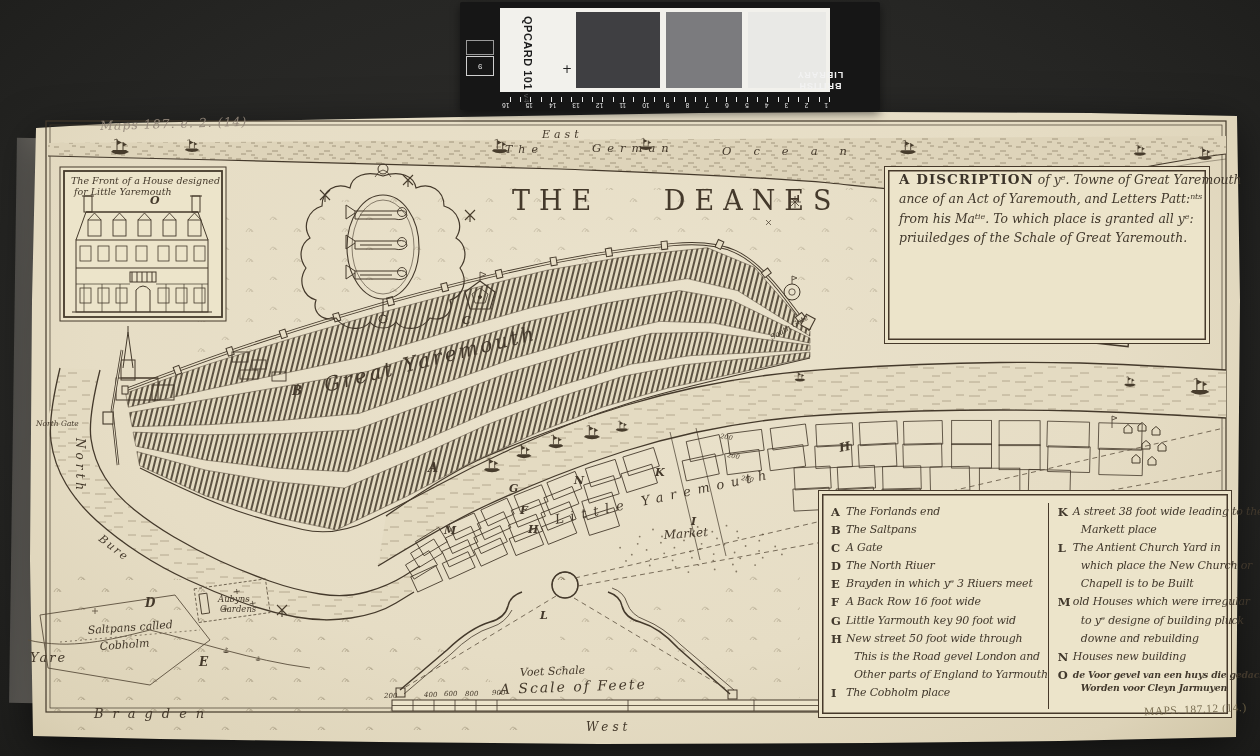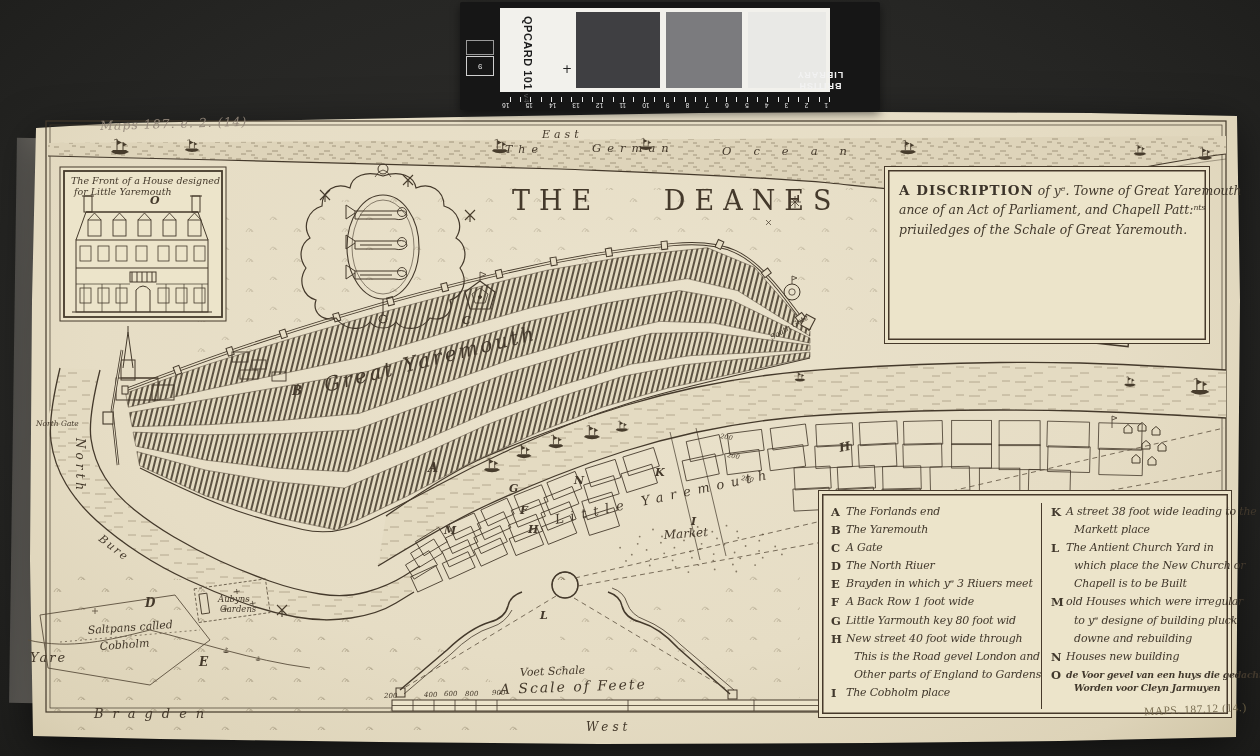--- a/index.html
+++ b/index.html
@@ -19,21 +19,21 @@
   svg text{fill:#44392b;}
   .t-it{font-family:"DejaVu Serif",serif;font-style:italic;}
   .t-caps{font-family:"DejaVu Serif",serif;}
   .ltr{font-family:"DejaVu Serif",serif;font-style:italic;font-weight:bold;}
   .pencil{position:absolute;left:100px;top:116px;transform:rotate(-1.6deg);
     color:#93877a;font:italic 12.5px "DejaVu Serif",serif;letter-spacing:1px;opacity:.9;}
   .stamp{position:absolute;left:1144px;top:703px;transform:rotate(-2.4deg);
     color:#6f6347;font:11.5px "Liberation Serif",serif;letter-spacing:.5px;opacity:.9;}
   .mapbox{position:absolute;background:#ece4ca;border:1.6px solid #46392a;
     box-shadow:inset 0 0 0 3px #ece4ca, inset 0 0 0 4.5px #46392a;}
-  #descbox{left:884px;top:166px;width:326px;height:178px;padding:14px 13px 0 14px;box-sizing:border-box;}
+  #descbox{left:884px;top:166px;width:326px;height:178px;padding:3px 13px 0 14px;box-sizing:border-box;}
   .desc-line{font:italic 12.4px "DejaVu Serif",serif;color:#41382c;line-height:19.4px;white-space:nowrap;}
   .desc-lead{font-style:normal;font-weight:bold;font-size:13.5px;letter-spacing:1px;color:#3c342a;}
   #legendbox{left:818px;top:490px;width:414px;height:228px;box-sizing:border-box;padding:12px 8px 8px 12px;display:flex;}
   #lg-left{flex:0 0 193px;}
   #lg-right{flex:1;border-left:1px solid #46392a;padding-left:9px;}
   .lg-row{display:flex;font:italic 11px "DejaVu Serif",serif;color:#41382c;line-height:18.1px;letter-spacing:-.2px;white-space:nowrap;}
   .lg-key{width:15px;flex:0 0 15px;font-style:normal;font-weight:bold;font-size:11.5px;}
   .lg-body{flex:1;}
   .lg-cont{padding-left:8px;}
   .lg-o .lg-body{font-size:9.3px;font-weight:bold;line-height:13.5px;padding-top:2px;}
@@ -488,36 +488,37 @@
   <text transform="translate(500,694) rotate(-2)" font-size="14" letter-spacing="2" class="t-it">A Scale of Feete</text>
   <text x="384" y="698" font-size="7" class="t-it">200</text>
   <text x="424" y="697" font-size="7" class="t-it">400</text>
   <text x="444" y="696" font-size="7" class="t-it">600</text>
   <text x="465" y="696" font-size="7" class="t-it">800</text>
   <text x="492" y="695" font-size="7" class="t-it">900</text>
 </svg>
 
 <div class="mapbox" id="descbox">
   <div class="desc-line"><span class="desc-lead">A DISCRIPTION</span> <span>of yᵉ. Towne of Great Yaremouth</span></div>
-  <div class="desc-line">ance of an Act of Parliament, and Chapell Patt:ⁿᵗˢ</div>
+  <div class="desc-line">ance of an Act of Yaremouth, and Letters Patt:ⁿᵗˢ</div>
+  <div class="desc-line">from his Maᵗⁱᵉ. To which place is granted all yᵉ:</div>
   <div class="desc-line">priuiledges of the Schale of Great Yaremouth.</div>
 </div>
 
 <div class="mapbox" id="legendbox">
   <div id="lg-left">
       <div class="lg-row">
         <span class="lg-key">A</span>
         <span class="lg-body">
           <div>The Forlands end</div>
         </span>
       </div>
       <div class="lg-row">
         <span class="lg-key">B</span>
         <span class="lg-body">
-          <div>The Yaremouth</div>
+          <div>The Saltpans</div>
         </span>
       </div>
       <div class="lg-row">
         <span class="lg-key">C</span>
         <span class="lg-body">
           <div>A Gate</div>
         </span>
       </div>
       <div class="lg-row">
         <span class="lg-key">D</span>
@@ -527,35 +528,35 @@
       </div>
       <div class="lg-row">
         <span class="lg-key">E</span>
         <span class="lg-body">
           <div>Brayden in which yᵉ 3 Riuers meet</div>
         </span>
       </div>
       <div class="lg-row">
         <span class="lg-key">F</span>
         <span class="lg-body">
-          <div>A Back Row 1 foot wide</div>
+          <div>A Back Row 16 foot wide</div>
         </span>
       </div>
       <div class="lg-row">
         <span class="lg-key">G</span>
         <span class="lg-body">
-          <div>Little Yarmouth key 80 foot wid</div>
+          <div>Little Yarmouth key 90 foot wid</div>
         </span>
       </div>
       <div class="lg-row">
         <span class="lg-key">H</span>
         <span class="lg-body">
-          <div>New street 40 foot wide through</div>
+          <div>New street 50 foot wide through</div>
           <div class="lg-cont">This is the Road gevel London and</div>
-          <div class="lg-cont">Other parts of England to Gardens</div>
+          <div class="lg-cont">Other parts of England to Yarmouth</div>
         </span>
       </div>
       <div class="lg-row">
         <span class="lg-key">I</span>
         <span class="lg-body">
           <div>The Cobholm place</div>
         </span>
       </div>
     </div>
   <div id="lg-right">

